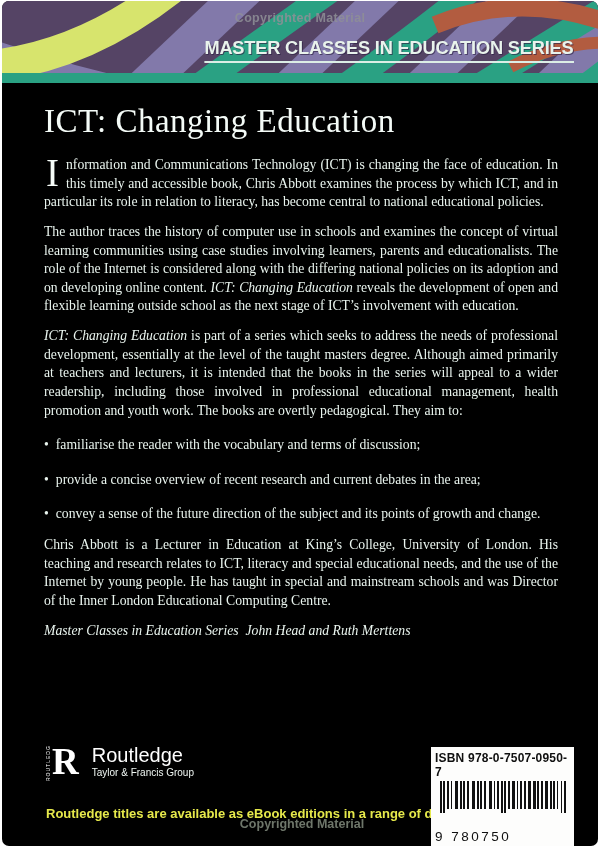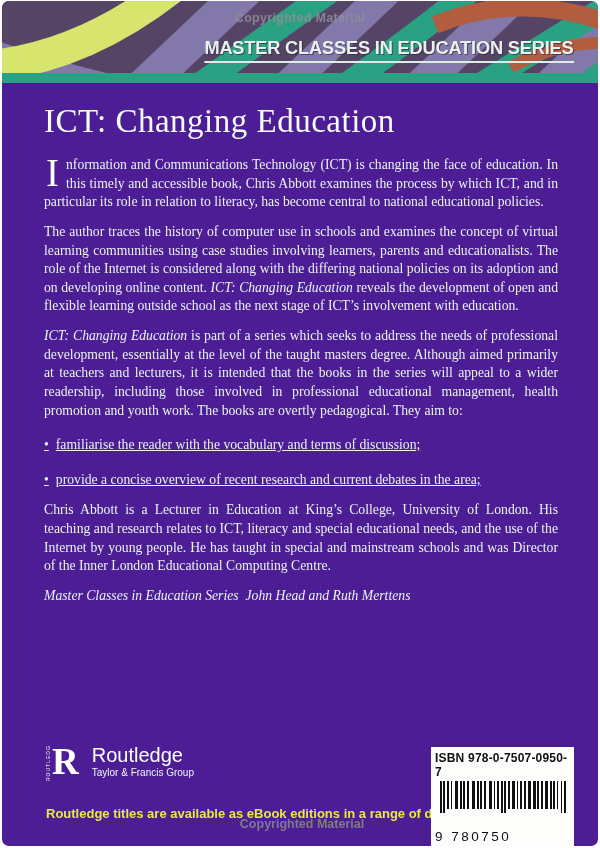--- a/index.html
+++ b/index.html
@@ -3,21 +3,21 @@
 <meta charset="utf-8">
 <style>
   html,body{margin:0;padding:0;}
   body{
     width:600px;height:848px;position:relative;background:#ffffff;
     font-family:"Liberation Serif", serif;
     -webkit-font-smoothing:antialiased;
   }
   .cover{
     position:absolute;left:2px;right:2px;top:1px;bottom:2px;
-    background:#4c1d95;border-radius:7px;overflow:hidden;
+    background:#000000;border-radius:7px;overflow:hidden;
   }
   
   .band{position:relative;height:82px;overflow:hidden;}
   .band svg{position:absolute;left:0;top:0;width:100%;height:100%;}
   .watermark-top{
     position:absolute;top:10px;left:0;right:0;text-align:center;
     font-family:"Liberation Sans", sans-serif;font-size:12.5px;font-weight:bold;
     color:#8f9097;opacity:.85;letter-spacing:.3px;
   }
   .series-banner{
@@ -42,21 +42,21 @@
   .dropcap{
     float:left;font-size:39px;line-height:30px;padding:2px 7px 0 2px;
     position:relative;color:#f6fcf8;
   }
   .dropcap::before{
     content:"";position:absolute;left:-5px;top:-1px;width:32px;height:32px;
     border-radius:50%;background:rgba(214,238,229,.42);z-index:-1;
   }
   ul.bullets{list-style:none;margin:2px 0 12px;padding:0;}
   ul.bullets li{
-    font-size:13.7px;line-height:1.36;margin:16px 0 12px;color:#eaf5ef;text-decoration:underline;
+    font-size:13.7px;line-height:1.36;margin:16px 0 12px;color:#eaf5ef;
   }
   ul.bullets li::before{content:"•";margin-right:7px;}
   .series-line{font-style:italic;white-space:pre-wrap;margin-top:2px;}
   
   .pub{position:absolute;left:44px;top:744px;display:flex;align-items:flex-start;color:#fff;}
   .logo-mark{display:flex;align-items:stretch;margin-right:7px;}
   .logo-vert{
     writing-mode:vertical-rl;transform:rotate(180deg);
     font-family:"Liberation Sans", sans-serif;font-size:5px;letter-spacing:1px;
     color:#ffffff;line-height:1;height:36px;overflow:hidden;
@@ -136,20 +136,21 @@
 
       <p class="para"><span class="dropcap">I</span><span>nformation and Communications Technology (ICT) is changing the face of education. In this timely and accessible book, Chris Abbott examines the process by which ICT, and in particular its role in relation to literacy, has become central to national educational policies.</span></p>
 
       <p class="para"><span>The author traces the history of computer use in schools and examines the concept of virtual learning communities using case studies involving learners, parents and educationalists. The role of the Internet is considered along with the differing national policies on its adoption and on developing online content. </span><i>ICT: Changing Education</i><span> reveals the development of open and flexible learning outside school as the next stage of ICT’s involvement with education.</span></p>
 
       <p class="para"><i>ICT: Changing Education</i><span> is part of a series which seeks to address the needs of professional development, essentially at the level of the taught masters degree. Although aimed primarily at teachers and lecturers, it is intended that the books in the series will appeal to a wider readership, including those involved in professional educational management, health promotion and youth work. The books are overtly pedagogical. They aim to:</span></p>
 
       <ul class="bullets">
         <li><span>familiarise the reader with the vocabulary and terms of discussion;</span></li>
         <li><span>provide a concise overview of recent research and current debates in the area;</span></li>
+        <li><span>convey a sense of the future direction of the subject and its points of growth and change.</span></li>
       </ul>
 
       <p class="para">Chris Abbott is a Lecturer in Education at King’s College, University of London. His teaching and research relates to ICT, literacy and special educational needs, and the use of the Internet by young people. He has taught in special and mainstream schools and was Director of the Inner London Educational Computing Centre.</p>
 
       <p class="para series-line"><i>Master Classes in Education Series  John Head and Ruth Merttens</i></p>
     </div>
 
     <div class="pub">
       <div class="logo-mark">
         <span class="logo-vert">ROUTLEDGE</span>

